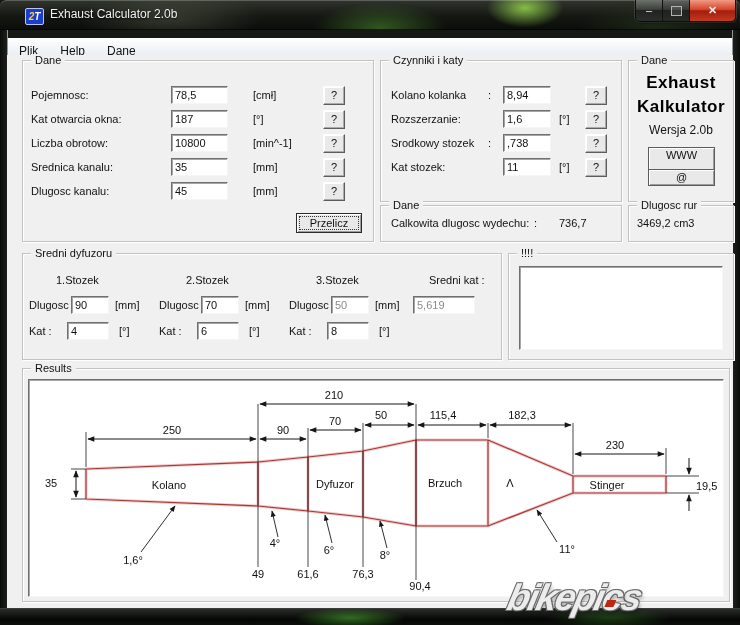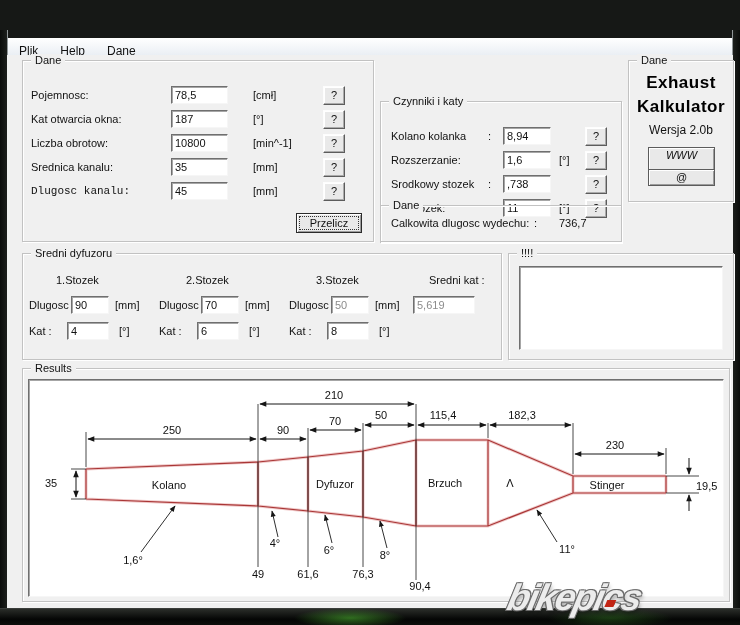--- a/index.html
+++ b/index.html
@@ -79,20 +79,35 @@
   .wm-acc{position:relative;display:inline-block;}
   .wm-acc::after{content:"";position:absolute;right:6px;top:55%;width:9px;height:7px;
     background:#c22413;transform:skewX(-12deg);}
   svg text{font-family:"Liberation Sans",sans-serif;fill:#111;}
 </style>
 </head>
 <body>
 
 <div class="win">
 
+  <div class="titlebar">
+    <div class="appicon"><span class="c1">2</span><span class="c2">T</span></div>
+    <div class="wtitle">Exhaust Calculator 2.0b</div>
+    <div class="caps">
+      <div class="cap">
+          <span>–</span>
+        </div>
+      <div class="cap dim">
+          <span class="maxglyph"></span>
+        </div>
+      <div class="cap close">
+          <span>✕</span>
+        </div>
+    </div>
+  </div>
 
   <div class="menubar">
     <div class="menuitem">Plik</div>
     <div class="menuitem">Help</div>
     <div class="menuitem">Dane</div>
   </div>
 
   <div class="sideL"></div>
   <div class="sideR"></div>
   <div class="bottombar"></div>
@@ -115,29 +130,29 @@
       <span class="lbl" style="left:8px;top:76px;">Liczba obrotow:</span>
       <input class="tb" style="left: 148px; top: 73px; width: 57px;" value="10800">
       <span class="lbl" style="left:230px;top:76px;">[min^-1]</span>
       <div class="qbtn" style="left:300px;top:73px;">?</div>
 
       <span class="lbl" style="left:8px;top:100px;">Srednica kanalu:</span>
       <input class="tb" style="left: 148px; top: 97px; width: 57px;" value="35">
       <span class="lbl" style="left:230px;top:100px;">[mm]</span>
       <div class="qbtn" style="left:300px;top:97px;">?</div>
 
-      <span class="lbl" style="left:8px;top:124px;font-family:Liberation Mono, monospace;">Dlugosc kanalu:</span>
+      <span class="lbl" style="left:8px;top:124px;">Dlugosc kanalu:</span>
       <input class="tb" style="left: 148px; top: 121px; width: 57px;" value="45">
       <span class="lbl" style="left:230px;top:124px;">[mm]</span>
       <div class="qbtn" style="left:300px;top:121px;">?</div>
 
       <div class="pbtn" style="left:273px;top:152px;width:66px;height:20px;line-height:18px;">Przelicz</div>
     </div>
 
-    <div class="grp" style="left:373px;top:5px;width:240px;height:140px;margin-top:41px;">
+    <div class="grp" style="left:373px;top:5px;width:240px;height:140px;">
       <span class="lg">Czynniki i katy</span>
 
       <span class="lbl" style="left:10px;top:28px;">Kolano kolanka</span>
       <span class="lbl" style="left:107px;top:28px;">:</span>
       <input class="tb" style="left: 122px; top: 25px; width: 48px;" value="8,94">
       <span class="lbl" style="left:178px;top:28px;"></span>
       <div class="qbtn" style="left:204px;top:25px;">?</div>
 
       <span class="lbl" style="left:10px;top:52px;">Rozszerzanie:</span>
       <input class="tb" style="left: 122px; top: 49px; width: 48px;" value="1,6">
@@ -161,24 +176,28 @@
       <span class="lbl" style="left:10px;top:11px;">Calkowita dlugosc wydechu:</span>
       <span class="lbl" style="left:153px;top:11px;">:</span>
       <span class="lbl" style="left:178px;top:11px;">736,7</span>
     </div>
 
     <div class="grp" style="left:621px;top:5px;width:104px;height:140px;">
       <span class="lg">Dane</span>
       <span class="bigname" style="top:12px;">Exhaust</span>
       <span class="bigname" style="top:36px;">Kalkulator</span>
       <span class="vers" style="top:62px;">Wersja  2.0b</span>
-      <div class="pbtn" style="left:19px;top:86px;width:67px;height:30px;line-height:15px;border-color:#5c5c5c;outline:none;font-style:italic;">WWW</div>
+      <div class="pbtn" style="left:19px;top:86px;width:67px;height:30px;line-height:15px;border-color:#5c5c5c;outline:none;">WWW</div>
       <div class="pbtn" style="left:19px;top:108px;width:67px;height:17px;line-height:15px;border-color:#5c5c5c;outline:none;">@</div>
     </div>
 
+    <div class="grp" style="left:621px;top:150px;width:104px;height:35px;">
+      <span class="lg">Dlugosc rur</span>
+      <span class="lbl" style="left:8px;top:11px;">3469,2 cm3</span>
+    </div>
 
     <div class="grp" style="left:15px;top:198px;width:478px;height:105px;">
       <span class="lg">Sredni dyfuzoru</span>
 
       <span class="lbl" style="left:33px;top:20px;">1.Stozek</span>
       <span class="lbl" style="left:163px;top:20px;">2.Stozek</span>
       <span class="lbl" style="left:293px;top:20px;">3.Stozek</span>
       <span class="lbl" style="left:406px;top:20px;">Sredni kat :</span>
 
       <span class="lbl" style="left:6px;top:45px;">Dlugosc</span>

